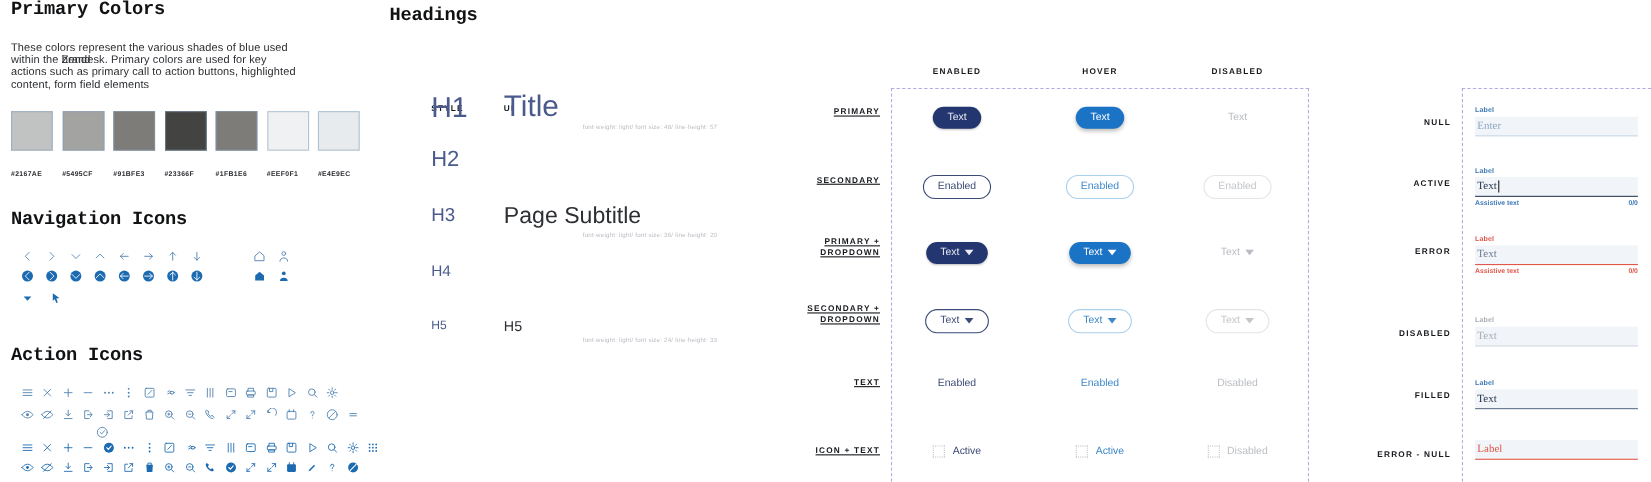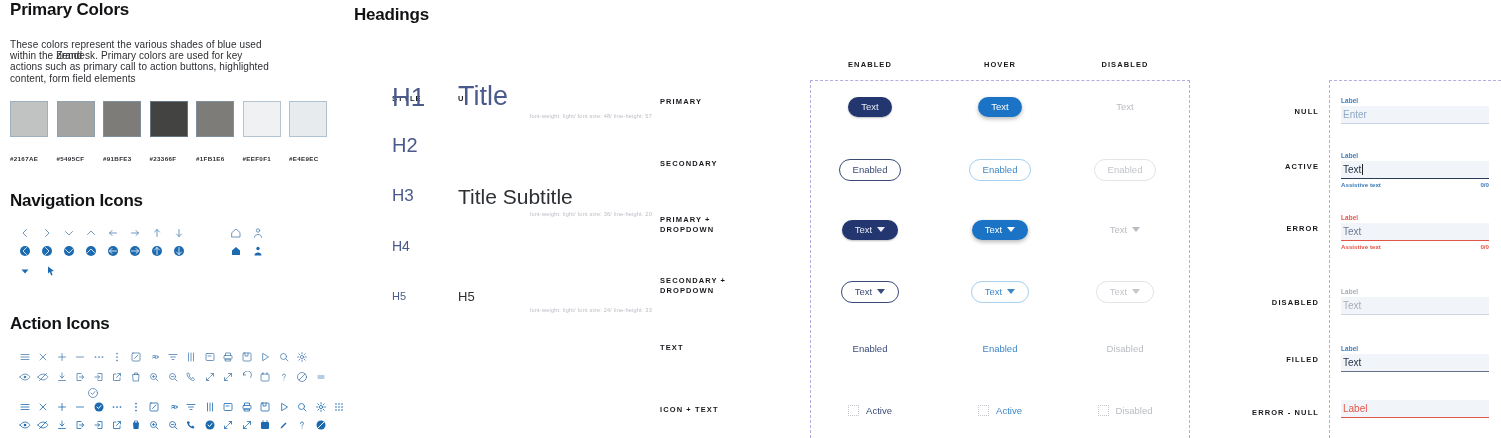--- a/index.html
+++ b/index.html
@@ -8,20 +8,21 @@
     background: #ffffff;
     font-family: "Liberation Sans", sans-serif;
     overflow: hidden;
   }
   .page { position: relative; width: 1501px; height: 438px; }
 
   
   .section-title {
     font-size: 17px; font-weight: bold; color: #111214;
     letter-spacing: -0.2px;
+    font-family: Liberation Mono, monospace;
   }
   .tiny-caps {
     font-size: 7.5px; font-weight: bold; letter-spacing: 1.1px;
     color: #16181c; text-transform: uppercase;
   }
 
   
   .col-colors { position: absolute; left: 10px; top: 0; width: 330px; }
   .blurb {
     margin-top: 19px; font-size: 10px; line-height: 11.2px;
@@ -79,22 +80,23 @@
   .col-btn { position: absolute; left: 660px; top: 0; width: 545px; height: 438px; }
   .mtx-head { position: absolute; top: 60px; left: 0; width: 545px; }
   .mtx-head .th { position: absolute; text-align: center; width: 120px; }
   .dashed-box {
     position: absolute; left: 150px; top: 80px;
     width: 380px; height: 358px;
     border: 1px dashed #b0aee0;
     border-bottom: none;
   }
   .mtx-rowlabel {
-    position: absolute; left: 0; width: 140px; text-align: left;
+    position: absolute; left: 0; width: 140px; text-align: right;
     line-height: 10px;
+    text-decoration: underline;
   }
   .cell {
     position: absolute; width: 120px; display: flex;
     align-items: center; justify-content: center;
   }
 
   .btn {
     font-size: 9.5px; border-radius: 999px;
     display: inline-flex; align-items: center; gap: 5px;
     padding: 5px 13px; white-space: nowrap; line-height: 1;
@@ -122,21 +124,21 @@
     border: 1px dashed #b0aee0; border-bottom: none; border-right: none;
   }
   .fl-label {
     position: absolute; left: 0; width: 114px; text-align: right;
   }
   .field { position: absolute; left: 136px; width: 148px; }
   .f-label { font-size: 6.4px; font-weight: bold; letter-spacing: .1px; }
   .f-input {
     height: 17px; background: #f1f5f9;
     display: flex; align-items: center; padding: 0 2px;
-    font-size: 10px; margin-top: 2px;
+    font-size: 10px; margin-top: 2px; font-family: Liberation Serif, serif;
   }
   .f-underline { height: 1px; width: 100%; }
   .f-assist {
     display: flex; justify-content: space-between;
     font-size: 6.2px; font-weight: bold; margin-top: 2px;
   }
   .caret-bar {
     display: inline-block; width: 1px; height: 11px;
     background: #222; margin-left: 1px;
   }
@@ -763,21 +765,21 @@
               <div class="sample " style="font-size:27px">Title</div>
               <div class="hd-spec">font-weight: light/ font size: 48/ line-height: 57</div>
             </div>
           </div>
           <div class="hd-row" style="position: absolute; top: 72px; width: 260px;">
             <div class="hd-style" style="font-size:20px">H2</div>
           </div>
           <div class="hd-row" style="position: absolute; top: 124px; width: 260px; justify-content: center;">
             <div class="hd-style" style="font-size:17px">H3</div>
             <div class="hd-ui">
-              <div class="sample dark" style="font-size:21px">Title Subtitle</div>
+              <div class="sample dark" style="font-size:21px">Page Subtitle</div>
               <div class="hd-spec">font-weight: light/ font size: 36/ line-height: 20</div>
             </div>
           </div>
           <div class="hd-row" style="position: absolute; top: 176px; width: 260px;">
             <div class="hd-style" style="font-size:14px">H4</div>
           </div>
           <div class="hd-row" style="position: absolute; top: 228px; width: 260px;">
             <div class="hd-style" style="font-size:11px">H5</div>
             <div class="hd-ui">
               <div class="sample dark" style="font-size:13px">H5</div>

